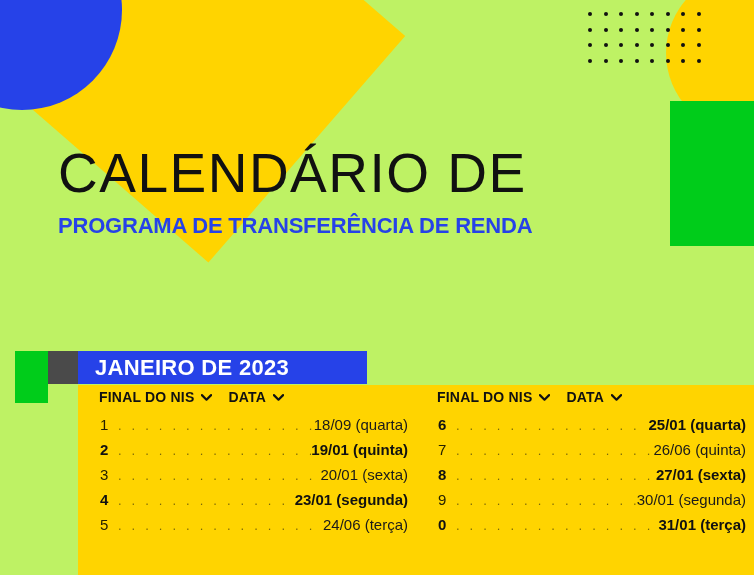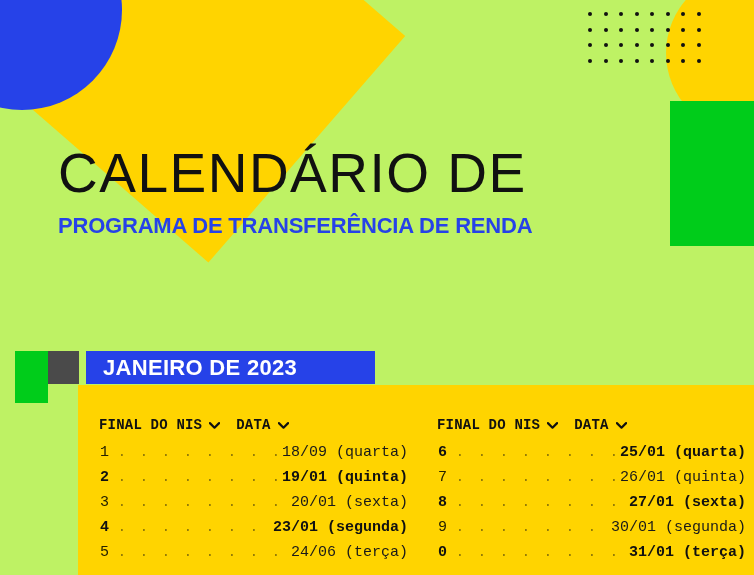--- a/index.html
+++ b/index.html
@@ -128,21 +128,20 @@
   }
   .banner-blue {
     position: absolute;
     left: 78px;
     top: 351px;
     width: 289px;
     height: 33px;
     background: #2642e8;
     display: flex;
     align-items: center;
-    margin-left: 8px;
   }
   .banner-blue .banner-text {
     color: #ffffff;
     font-size: 22px;
     font-weight: 800;
     letter-spacing: 0.3px;
     padding-left: 17px;
     white-space: nowrap;
   }
 
@@ -151,23 +150,22 @@
     position: absolute;
     left: 78px;
     top: 385px;
     width: 676px;
     height: 190px;
     background: #ffd400;
   }
   .table-cols {
     display: flex;
     width: 100%;
-    padding-top: 32px;
+    padding-top: 4px;
     box-sizing: border-box;
-    font-family: Liberation Mono, monospace;
   }
   .table-col {
     width: 338px;
     box-sizing: border-box;
     padding-left: 17px;
     padding-right: 8px;
   }
   .col-head {
     display: flex;
     align-items: center;
@@ -336,21 +334,21 @@
             </span>
           </div>
           <div class="row bold">
             <span class="nis">6</span>
             <span class="dots">. . . . . . . . . . . . . . . . . . . .</span>
             <span class="date">25/01 (quarta)</span>
           </div>
           <div class="row light">
             <span class="nis">7</span>
             <span class="dots">. . . . . . . . . . . . . . . . . . . .</span>
-            <span class="date">26/01 (quinta)</span>
+            <span class="date">26/06 (quinta)</span>
           </div>
           <div class="row bold">
             <span class="nis">8</span>
             <span class="dots">. . . . . . . . . . . . . . . . . . . .</span>
             <span class="date">27/01 (sexta)</span>
           </div>
           <div class="row light">
             <span class="nis">9</span>
             <span class="dots">. . . . . . . . . . . . . . . . . . . .</span>
             <span class="date">30/01 (segunda)</span>

